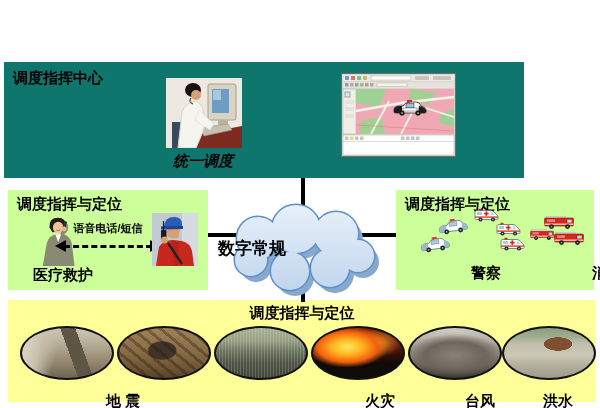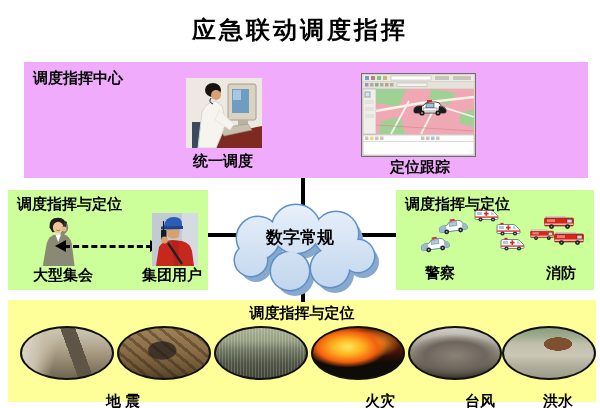--- a/index.html
+++ b/index.html
@@ -3,39 +3,39 @@
 <meta charset="utf-8">
 <style>
   html,body{margin:0;padding:0;background:#fff;}
   .stage{position:relative;width:600px;height:408px;background:#ffffff;overflow:hidden;
          font-family:"Liberation Sans",sans-serif;color:#000;}
   .main-title{position:absolute;top:14px;left:0;width:100%;text-align:center;
               font-size:24px;font-weight:bold;letter-spacing:3px;
               font-family:"Liberation Serif",serif;}
   
   .panel{position:absolute;}
-  .panel-blue{left:24px;top:62px;width:564px;height:116px;background:#f0abfc;}
+  .panel-blue{left:4px;top:62px;width:520px;height:116px;background:#0f766e;}
   .panel-green-left{left:8px;top:190px;width:200px;height:100px;background:#CCFF99;}
   .panel-green-right{left:396px;top:190px;width:198px;height:100px;background:#CCFF99;}
   .panel-yellow{left:8px;top:300px;width:588px;height:102px;background:#FFFF99;}
   .box-label{position:absolute;left:9px;top:7px;font-size:15px;font-weight:bold;white-space:nowrap;}
   .box-label.small{top:5px;}
   .center-label{position:absolute;left:0;top:4px;width:100%;text-align:center;
                 font-size:15px;font-weight:bold;}
   .caption{position:absolute;font-size:15px;font-weight:bold;white-space:nowrap;
-           transform:translateX(-50%);}
+           transform:translateX(-50%);font-style:italic;}
   
   .line{position:absolute;background:#000;z-index:1;}
   .line-v-top{left:301px;top:178px;width:4px;height:42px;}
   .line-v-bottom{left:301px;top:268px;width:4px;height:34px;}
   .line-h-left{left:208px;top:233px;width:42px;height:4px;}
   .line-h-right{left:352px;top:233px;width:44px;height:4px;}
   
   .cloud-svg{position:absolute;left:218px;top:202px;width:164px;height:96px;z-index:2;}
-  .cloud-text{position:absolute;left:218px;top:227px;width:164px;text-align:center;
+  .cloud-text{position:absolute;left:218px;top:238px;width:164px;text-align:left;
               z-index:3;font-weight:bold;font-size:17px;line-height:21px;}
   
   .photo{position:absolute;}
   .op-photo{left:162px;top:16px;width:76px;height:70px;}
   .map-photo{left:337px;top:11px;width:115px;height:84px;}
   .woman-photo{left:28px;top:24px;width:54px;height:52px;}
   .man-photo{left:144px;top:23px;width:46px;height:53px;}
   .police-cluster{left:22px;top:28px;width:58px;height:46px;}
   .amb-cluster{left:70px;top:18px;width:68px;height:52px;}
   .fire-cluster{left:134px;top:22px;width:62px;height:44px;}
@@ -69,32 +69,31 @@
     background:radial-gradient(ellipse 75% 60% at 50% 55%,#8A8177 0%,#6E665C 45%,rgba(0,0,0,0) 72%),
                linear-gradient(180deg,#D2CEC6 0%,#B4AEA4 25%,#8F887C 55%,#4E483F 85%,#3B3630 100%);}
   .scene.s5{left:494px;
     background:radial-gradient(ellipse 26% 22% at 60% 32%,#7E5030 0 60%,rgba(0,0,0,0) 62%),
                linear-gradient(180deg,#8E9C80 0%,#9FAE90 18%,#C3BFAD 32%,#CBC7B5 55%,#B2AF9D 75%,#9C9A89 100%);}
   .ibx-cap{position:absolute;top:92px;font-size:15px;font-weight:bold;
            transform:translateX(-50%);white-space:nowrap;}
   .ibx-cap.c0{left:115px}.ibx-cap.c1{left:290px}.ibx-cap.c2{left:372px}
   .ibx-cap.c3{left:472px}.ibx-cap.c4{left:550px}
   .rbx-cap{position:absolute;top:74px;font-size:15px;font-weight:bold;
-           transform:translateX(-50%);white-space:nowrap;}
+           transform:translateX(-50%);white-space:nowrap;margin-left:46px;}
   .rbx-cap.r0{left:44px}.rbx-cap.r1{left:100px}.rbx-cap.r2{left:165px}
   .lbx-cap{position:absolute;top:76px;font-size:15px;font-weight:bold;
            transform:translateX(-50%);white-space:nowrap;}
   .lbx-cap.l0{left:55px}.lbx-cap.l1{left:164px}
 </style>
 </head>
 <body>
 
 <div class="stage">
 
-  <div class="main-title">应急联动调度指挥</div>
 
   <div class="line line-v-top"></div>
   <div class="line line-v-bottom"></div>
   <div class="line line-h-left"></div>
   <div class="line line-h-right"></div>
 
   <div class="panel panel-blue">
     <div class="box-label">调度指挥中心</div>
 
     <svg class="photo op-photo" viewBox="0 0 76 70">
@@ -162,57 +161,56 @@
       <rect x="4" y="63.5" width="3.5" height="3.5" fill="#C8C4BA"></rect>
         <rect x="9" y="63.5" width="3.5" height="3.5" fill="#E8D87A"></rect>
       <rect x="14" y="63.5" width="3.5" height="3.5" fill="#C8C4BA"></rect>
         <rect x="19" y="63.5" width="3.5" height="3.5" fill="#C8C4BA"></rect>
       <rect x="60" y="63.5" width="3.5" height="3.5" fill="#C8C4BA"></rect>
         <rect x="65" y="63.5" width="3.5" height="3.5" fill="#C8C4BA"></rect>
       <rect x="70" y="63.5" width="3.5" height="3.5" fill="#A8C4E0"></rect>
         <rect x="75" y="63.5" width="3.5" height="3.5" fill="#C8C4BA"></rect>
       <line x1="2" y1="68.5" x2="113" y2="68.5" stroke="#C8C4BA" stroke-width="0.6"></line>
     </svg>
-    <div class="caption" style="left:396px;top:96px;">定位跟踪</div>
   </div>
 
   <div class="panel panel-green-left">
     <div class="box-label small">调度指挥与定位</div>
 
     <svg class="photo woman-photo" viewBox="0 0 54 54">
       <path d="M6,54 L10,31 Q12,22 20,21 L28,21 Q34,23 36,30 L39,54 Z" fill="#8A8A74"></path>
       <path d="M19,21 L25,21 L22,29 Z" fill="#FFFFFF"></path>
       <path d="M27,22 Q34,18 32,11 L28,9 Q27,16 24,21 Z" fill="#8A8A74"></path>
       <path d="M13,14 Q12,4 22,4 Q30,4 30,12 Q30,16 27,18 L16,19 Z" fill="#241C18"></path>
       <ellipse cx="22" cy="14" rx="5.5" ry="6" fill="#EFC49B"></ellipse>
       <path d="M20,16.5 q2,1.6 4,0" stroke="#8A5A3A" stroke-width="0.8" fill="none"></path>
       <rect x="27.5" y="7.5" width="3" height="8" rx="1.2" fill="#333" transform="rotate(18 29 11)"></rect>
       <circle cx="28" cy="15.5" r="2.6" fill="#E3B78C"></circle>
     </svg>
 
+    <div class="channel-label">语音电话/短信</div>
     <div class="dash-arrow"></div>
     <div class="ah ah-left"></div>
     <div class="ah ah-right"></div>
 
     <svg class="photo man-photo" viewBox="0 0 46 53">
       <rect width="46" height="53" fill="#C2CBD2"></rect>
       <rect x="30" width="16" height="53" fill="#D5DBE0"></rect>
       <path d="M4,53 L7,34 Q10,28 20,27 L30,28 Q38,30 40,38 L42,53 Z" fill="#C6281E"></path>
       <path d="M20,27 L22,53 L26,53 L27,28 Z" fill="#A81E16" opacity="0.55"></path>
       <path d="M16,30 L30,51" stroke="#222" stroke-width="2.4"></path>
       <path d="M14,14 L28,14 L27,24 Q22,27 16,24 Z" fill="#D7A070"></path>
       <path d="M12,13 Q13,4 22,4 Q30,4 30,11 L30,14 L12,14 Z" fill="#2B5CB8"></path>
       <path d="M9,13.5 L31,13 L31,16 L9,16.5 Z" fill="#1E4490"></path>
       <rect x="9" y="17" width="5.5" height="10" rx="1" fill="#1A1A1A"></rect>
       <line x1="11.5" y1="17" x2="11.5" y2="8" stroke="#1A1A1A" stroke-width="1.2"></line>
       <circle cx="12.5" cy="27" r="3.4" fill="#D7A070"></circle>
     </svg>
 
-    <div class="lbx-cap l0">大型集会</div>
-    <div class="lbx-cap l1">集团用户</div>
+    <div class="lbx-cap l0">医疗救护</div>
   </div>
 
   <svg class="cloud-svg" viewBox="0 0 164 96">
     <defs>
       <linearGradient id="cg" gradientUnits="userSpaceOnUse" x1="0" y1="0" x2="0" y2="96">
         <stop offset="0" stop-color="#E9F1FB"></stop>
           <stop offset="1" stop-color="#BDD3EC"></stop>
       </linearGradient>
     </defs>
     <g transform="translate(5,6)" fill="#87A9CF">

